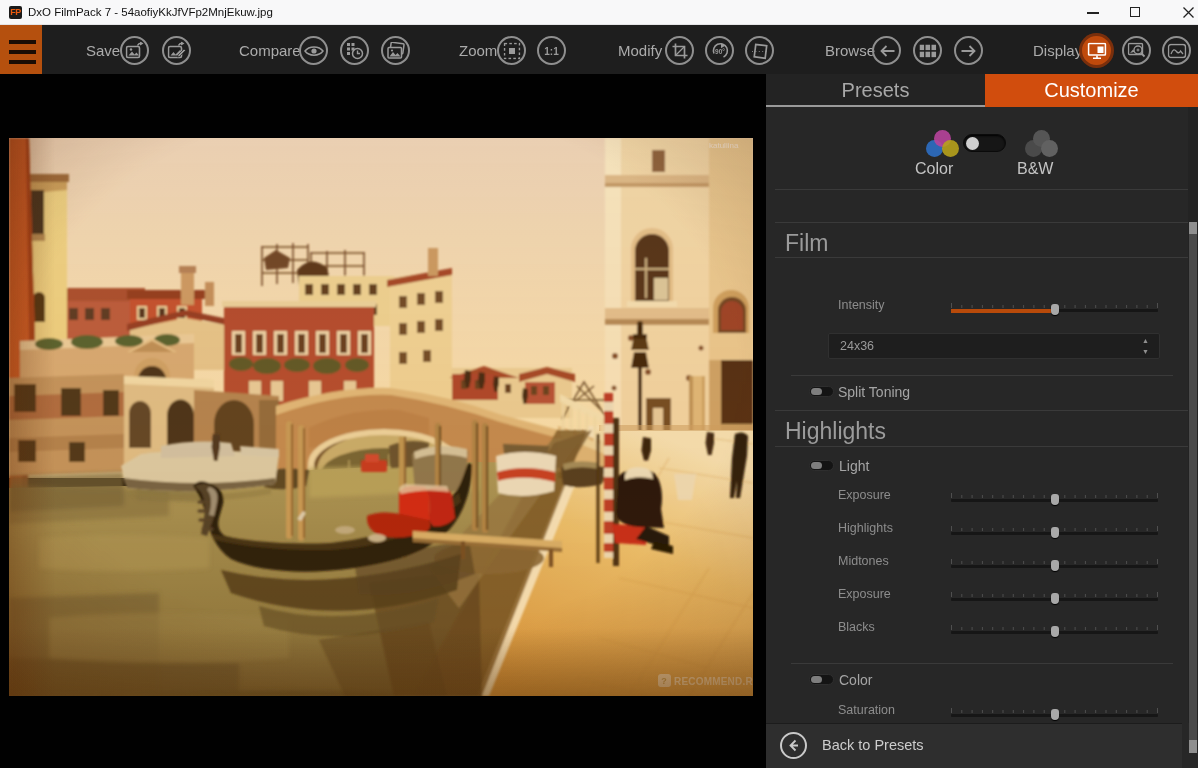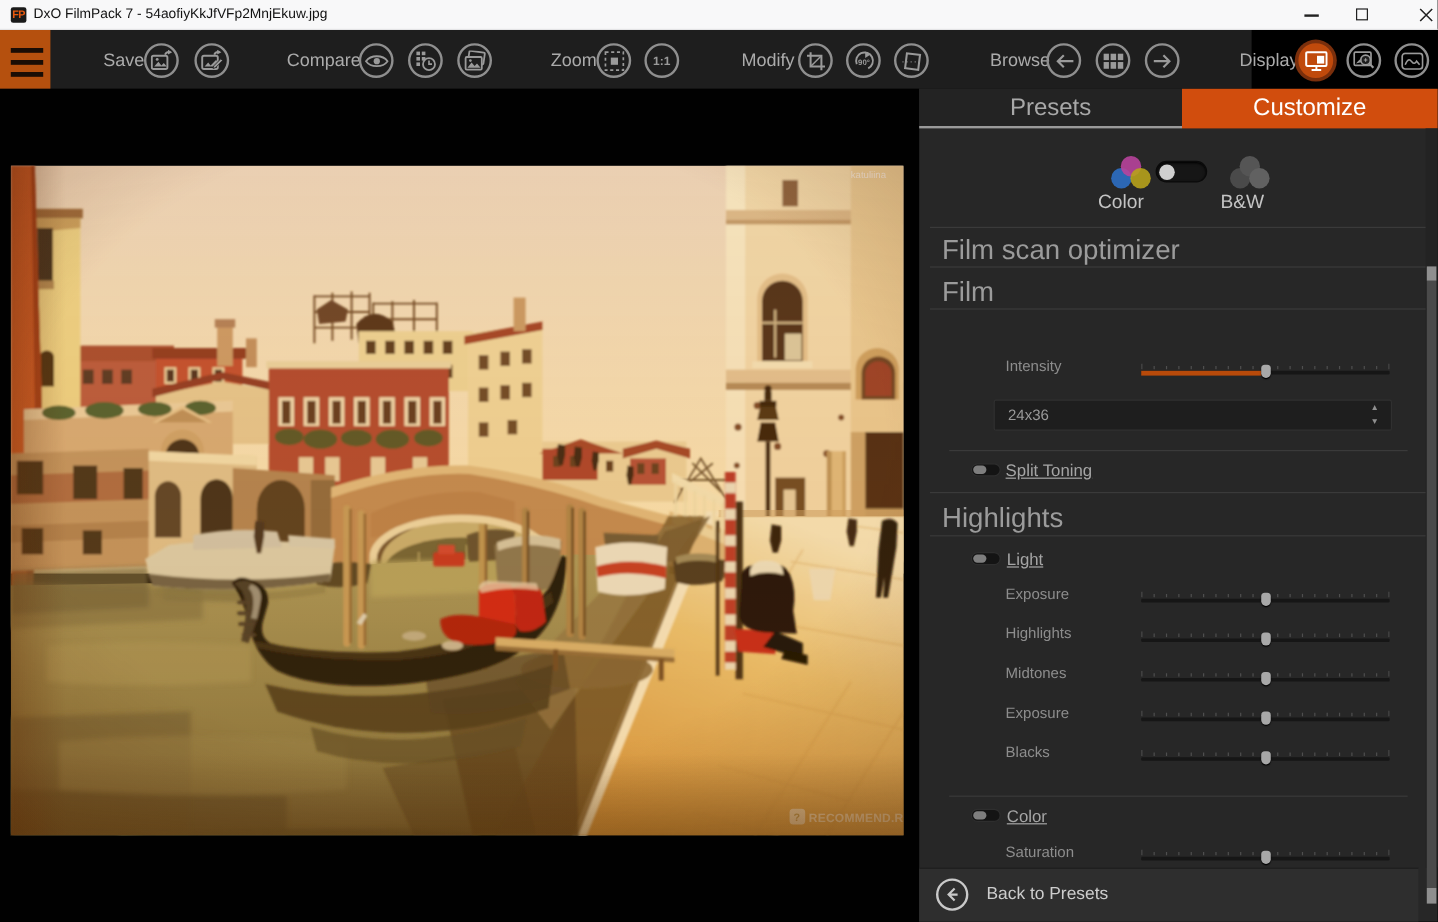--- a/index.html
+++ b/index.html
@@ -2,21 +2,21 @@
 <html><head>
 <meta charset="utf-8">
 <style>
 * { margin:0; padding:0; box-sizing:border-box; }
 html,body { width:1198px; height:768px; overflow:hidden; background:#000; font-family:"Liberation Sans", sans-serif; }
 
 #titlebar { position:absolute; left:0; top:0; width:1198px; height:25px; background:#f8f8f9; border-bottom:1px solid #e4e4e6; }
 #fpicon { position:absolute; left:9px; top:6px; width:13px; height:13px; background:#1a1a1a; border-radius:2px; color:#e8590f; font-size:9px; font-weight:bold; text-align:center; line-height:13px; letter-spacing:-0.5px; }
 #title { position:absolute; left:28px; top:6px; font-size:11.5px; color:#111; }
 
-#toolbar { position:absolute; left:0; top:25px; width:1043px; height:49px; background:#1e1e1e; }
+#toolbar { position:absolute; left:0; top:25px; width:1198px; height:49px; background:#1e1e1e; }
 #burger { position:absolute; left:0; top:0; width:42px; height:49px; background:#b5500e; }
 #burger .bar { position:absolute; left:9px; width:27px; height:4px; background:#1a0d05; }
 .tlabel { position:absolute; top:17px; font-size:15px; color:#ababab; }
 .tbtn { position:absolute; top:11px; width:29px; height:29px; border:2px solid #8f8f8f; border-radius:50%; }
 .tbtn svg { position:absolute; left:50%; top:50%; transform:translate(-50%,-50%); }
 .tbtn.orange { background:#c04a0c; border-color:#c04a0c; box-shadow:0 0 0 3px #7a2f0c; }
 .oneone { color:#9a9a9a; font-size:10px; font-weight:bold; text-align:center; line-height:28px; }
 
 #canvas { position:absolute; left:0; top:74px; width:766px; height:694px; background:#010101; }
 #photo { position:absolute; left:9px; top:64px; width:744px; height:558px; }
@@ -35,21 +35,21 @@
 .dropdown { position:absolute; left:62px; width:332px; height:26px; background:#1e1e1e; border:1px solid #303030; border-radius:2px; color:#9a9a9a; font-size:12.5px; line-height:24px; padding-left:11px; }
 .dropdown .arr { position:absolute; right:10px; top:1px; color:#909090; font-size:7px; line-height:11px; text-align:center; }
 .slabel { position:absolute; left:72px; font-size:12.5px; color:#8d8d8d; }
 .slider { position:absolute; left:185px; width:207px; height:18px; }
 .slider .track { position:absolute; left:0; top:11px; width:207px; height:3px; background:#161616; border-radius:1px; }
 .slider .fill { position:absolute; top:11px; height:4px; background:#b84a0a; }
 .slider .ticks { position:absolute; left:0; top:5px; width:207px; height:5px; }
 .slider .thumb { position:absolute; top:6px; width:8px; height:11px; background:#a8a8a8; border-radius:3px 3px 4px 4px; box-shadow:0 1px 1px #000; }
 .stoggle { position:absolute; width:25px; height:11px; background:#141414; border:1px solid #2e2e2e; border-radius:6px; }
 .stoggle .k { position:absolute; left:1px; top:1px; width:11px; height:7px; border-radius:4px; background:#7e7e7e; }
-.mlabel { position:absolute; font-size:14px; color:#a5a5a5;text-decoration:underline; }
+.mlabel { position:absolute; font-size:14px; color:#a5a5a5; }
 
 #bottombar { position:absolute; left:0; top:649px; width:416px; height:45px; background:#2e2e2e; border-top:1px solid #1c1c1c; }
 #backcircle { position:absolute; left:14px; top:8px; width:27px; height:27px; border:2px solid #c9c9c9; border-radius:50%; color:#c9c9c9; }
 #bottombar span { position:absolute; left:56px; top:13px; font-size:14.5px; color:#cdcdcd; }
 
 #sbar { position:absolute; left:422px; top:33px; width:10px; height:616px; background:#232323; }
 #sbar .th { position:absolute; left:1px; width:8px; }
 </style>
 </head>
 <body>
@@ -595,21 +595,20 @@
   <div class="biglabel" style="left:149px">Color</div>
   <div id="bigswitch">
       <div class="knob"></div>
     </div>
   <div class="cicon" style="left:259px; top:66px; background:#4a4a4a;"></div>
   <div class="cicon" style="left:267px; top:56px; background:#555;"></div>
   <div class="cicon" style="left:275px; top:66px; background:#616161;"></div>
   <div class="biglabel" style="left:251px">B&amp;W</div>
 
   <div class="hline" style="top:115px"></div>
-  <div class="sechead" style="top:121px">Film scan optimizer</div>
   <div class="hline" style="top:148px"></div>
   <div class="sechead" style="top:156px">Film</div>
   <div class="hline" style="top:183px"></div>
   <div class="slabel" style="top:224px">Intensity</div>
   <div class="slider" style="top:224px">
     <div class="track"></div>
     <div class="fill" style="left:0; width:104px"></div>
     <svg class="ticks" width="207" height="5">
         <line x1="0.5" y1="0" x2="0.5" y2="5" stroke="#4f4f4f" stroke-width="1"></line>
         <line x1="10.8" y1="2" x2="10.8" y2="5" stroke="#4f4f4f" stroke-width="1"></line>

